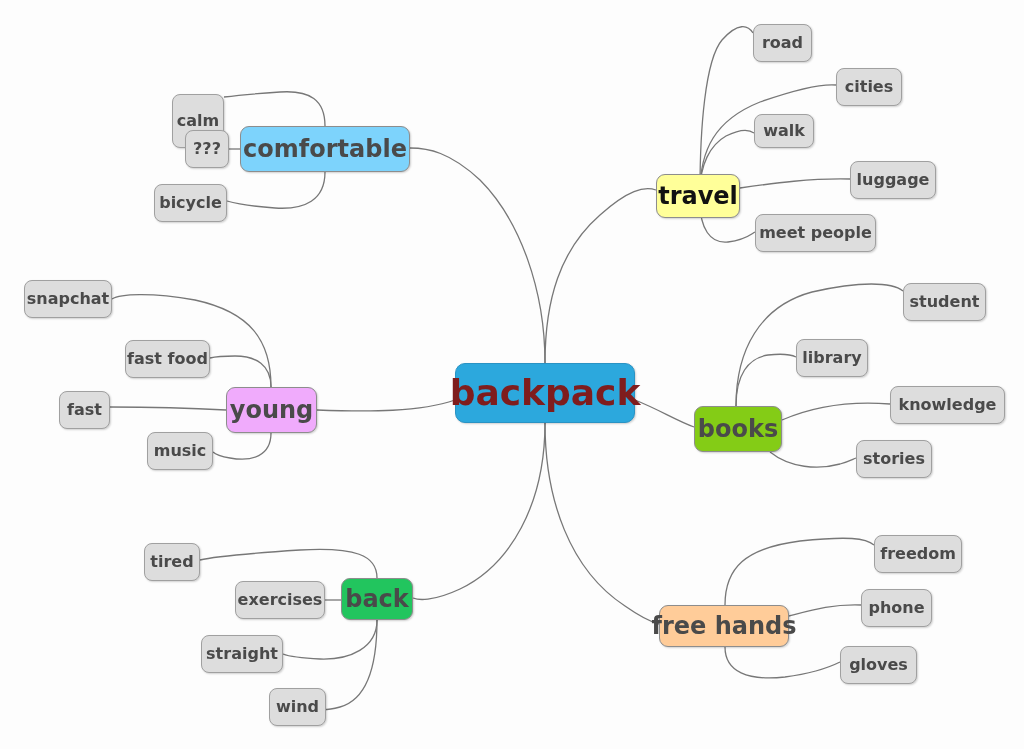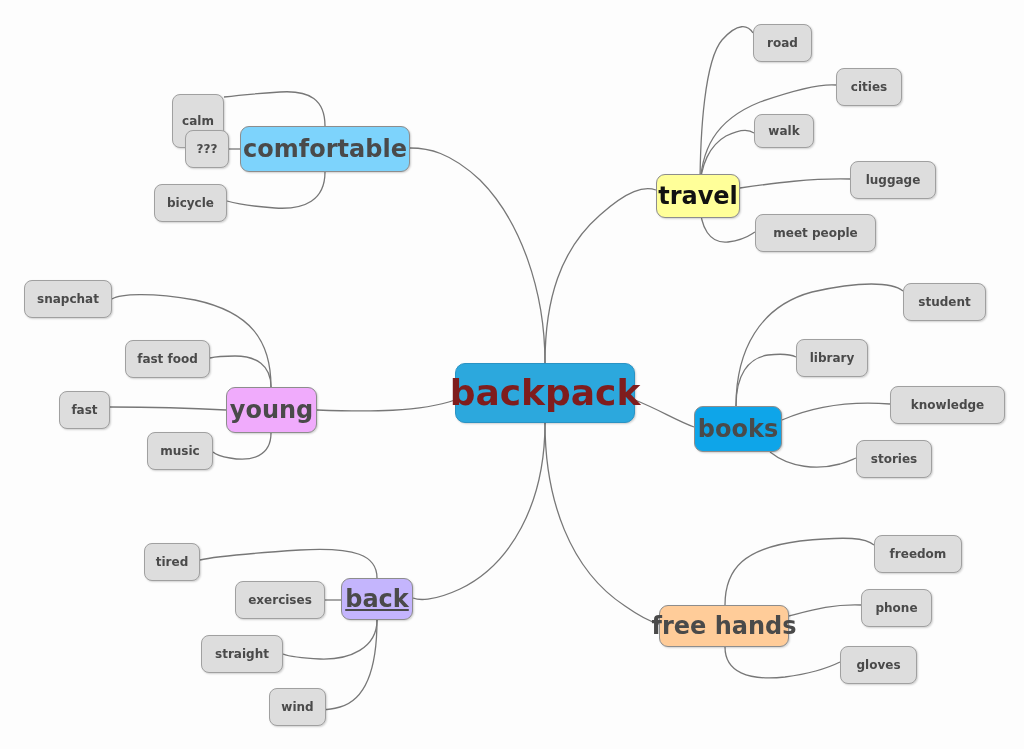--- a/index.html
+++ b/index.html
@@ -33,21 +33,21 @@
     border: 1px solid #9a9a9a;
     background: #dcdcdc;
     color: #4a4a4a;
     font-weight: bold;
     white-space: nowrap;
     box-shadow: 1px 1px 2px rgba(0,0,0,0.18);
     line-height: 1;
     padding: 0 9px;
   }
   .node.leaf {
-    font-size: 12px;
+    font-size: 16px;
     background: #dddddd;
     border-color: #a0a0a0;
     border-radius: 8px;
   }
   .node.branch {
     font-size: 24px;
     border-radius: 9px;
     border-color: #8d8d8d;
   }
   .node.root {
@@ -106,21 +106,21 @@
       </div>
       <div class="node leaf" style="left: 754px; top: 114px; width: 60px; height: 34px;">
         <span>walk</span>
       </div>
       <div class="node leaf" style="left: 850px; top: 161px; width: 86px; height: 38px;">
         <span>luggage</span>
       </div>
       <div class="node leaf" style="left: 755px; top: 214px; width: 121px; height: 38px;">
         <span>meet people</span>
       </div>
-      <div class="node branch" style="left: 694px; top: 406px; width: 88px; height: 46px; background: #0ea5e9; color: rgb(74, 74, 74);">
+      <div class="node branch" style="left: 694px; top: 406px; width: 88px; height: 46px; background: #84cc16; color: rgb(74, 74, 74);">
         <span>books</span>
       </div>
       <div class="node leaf" style="left: 903px; top: 283px; width: 83px; height: 38px;">
         <span>student</span>
       </div>
       <div class="node leaf" style="left: 796px; top: 339px; width: 72px; height: 38px;">
         <span>library</span>
       </div>
       <div class="node leaf" style="left: 890px; top: 386px; width: 115px; height: 38px;">
         <span>knowledge</span>
@@ -160,21 +160,21 @@
       </div>
       <div class="node leaf" style="left: 125px; top: 340px; width: 85px; height: 38px;">
         <span>fast food</span>
       </div>
       <div class="node leaf" style="left: 59px; top: 391px; width: 51px; height: 38px;">
         <span>fast</span>
       </div>
       <div class="node leaf" style="left: 147px; top: 432px; width: 66px; height: 38px;">
         <span>music</span>
       </div>
-      <div class="node branch" style="left: 341px; top: 578px; width: 72px; height: 42px; background: #c4b5fd; color: rgb(74, 74, 74); text-decoration: underline;">
+      <div class="node branch" style="left: 341px; top: 578px; width: 72px; height: 42px; background: #22c55e; color: rgb(74, 74, 74);">
         <span>back</span>
       </div>
       <div class="node leaf" style="left: 144px; top: 543px; width: 56px; height: 38px;">
         <span>tired</span>
       </div>
       <div class="node leaf" style="left: 235px; top: 581px; width: 90px; height: 38px;">
         <span>exercises</span>
       </div>
       <div class="node leaf" style="left: 201px; top: 635px; width: 82px; height: 38px;">
         <span>straight</span>

